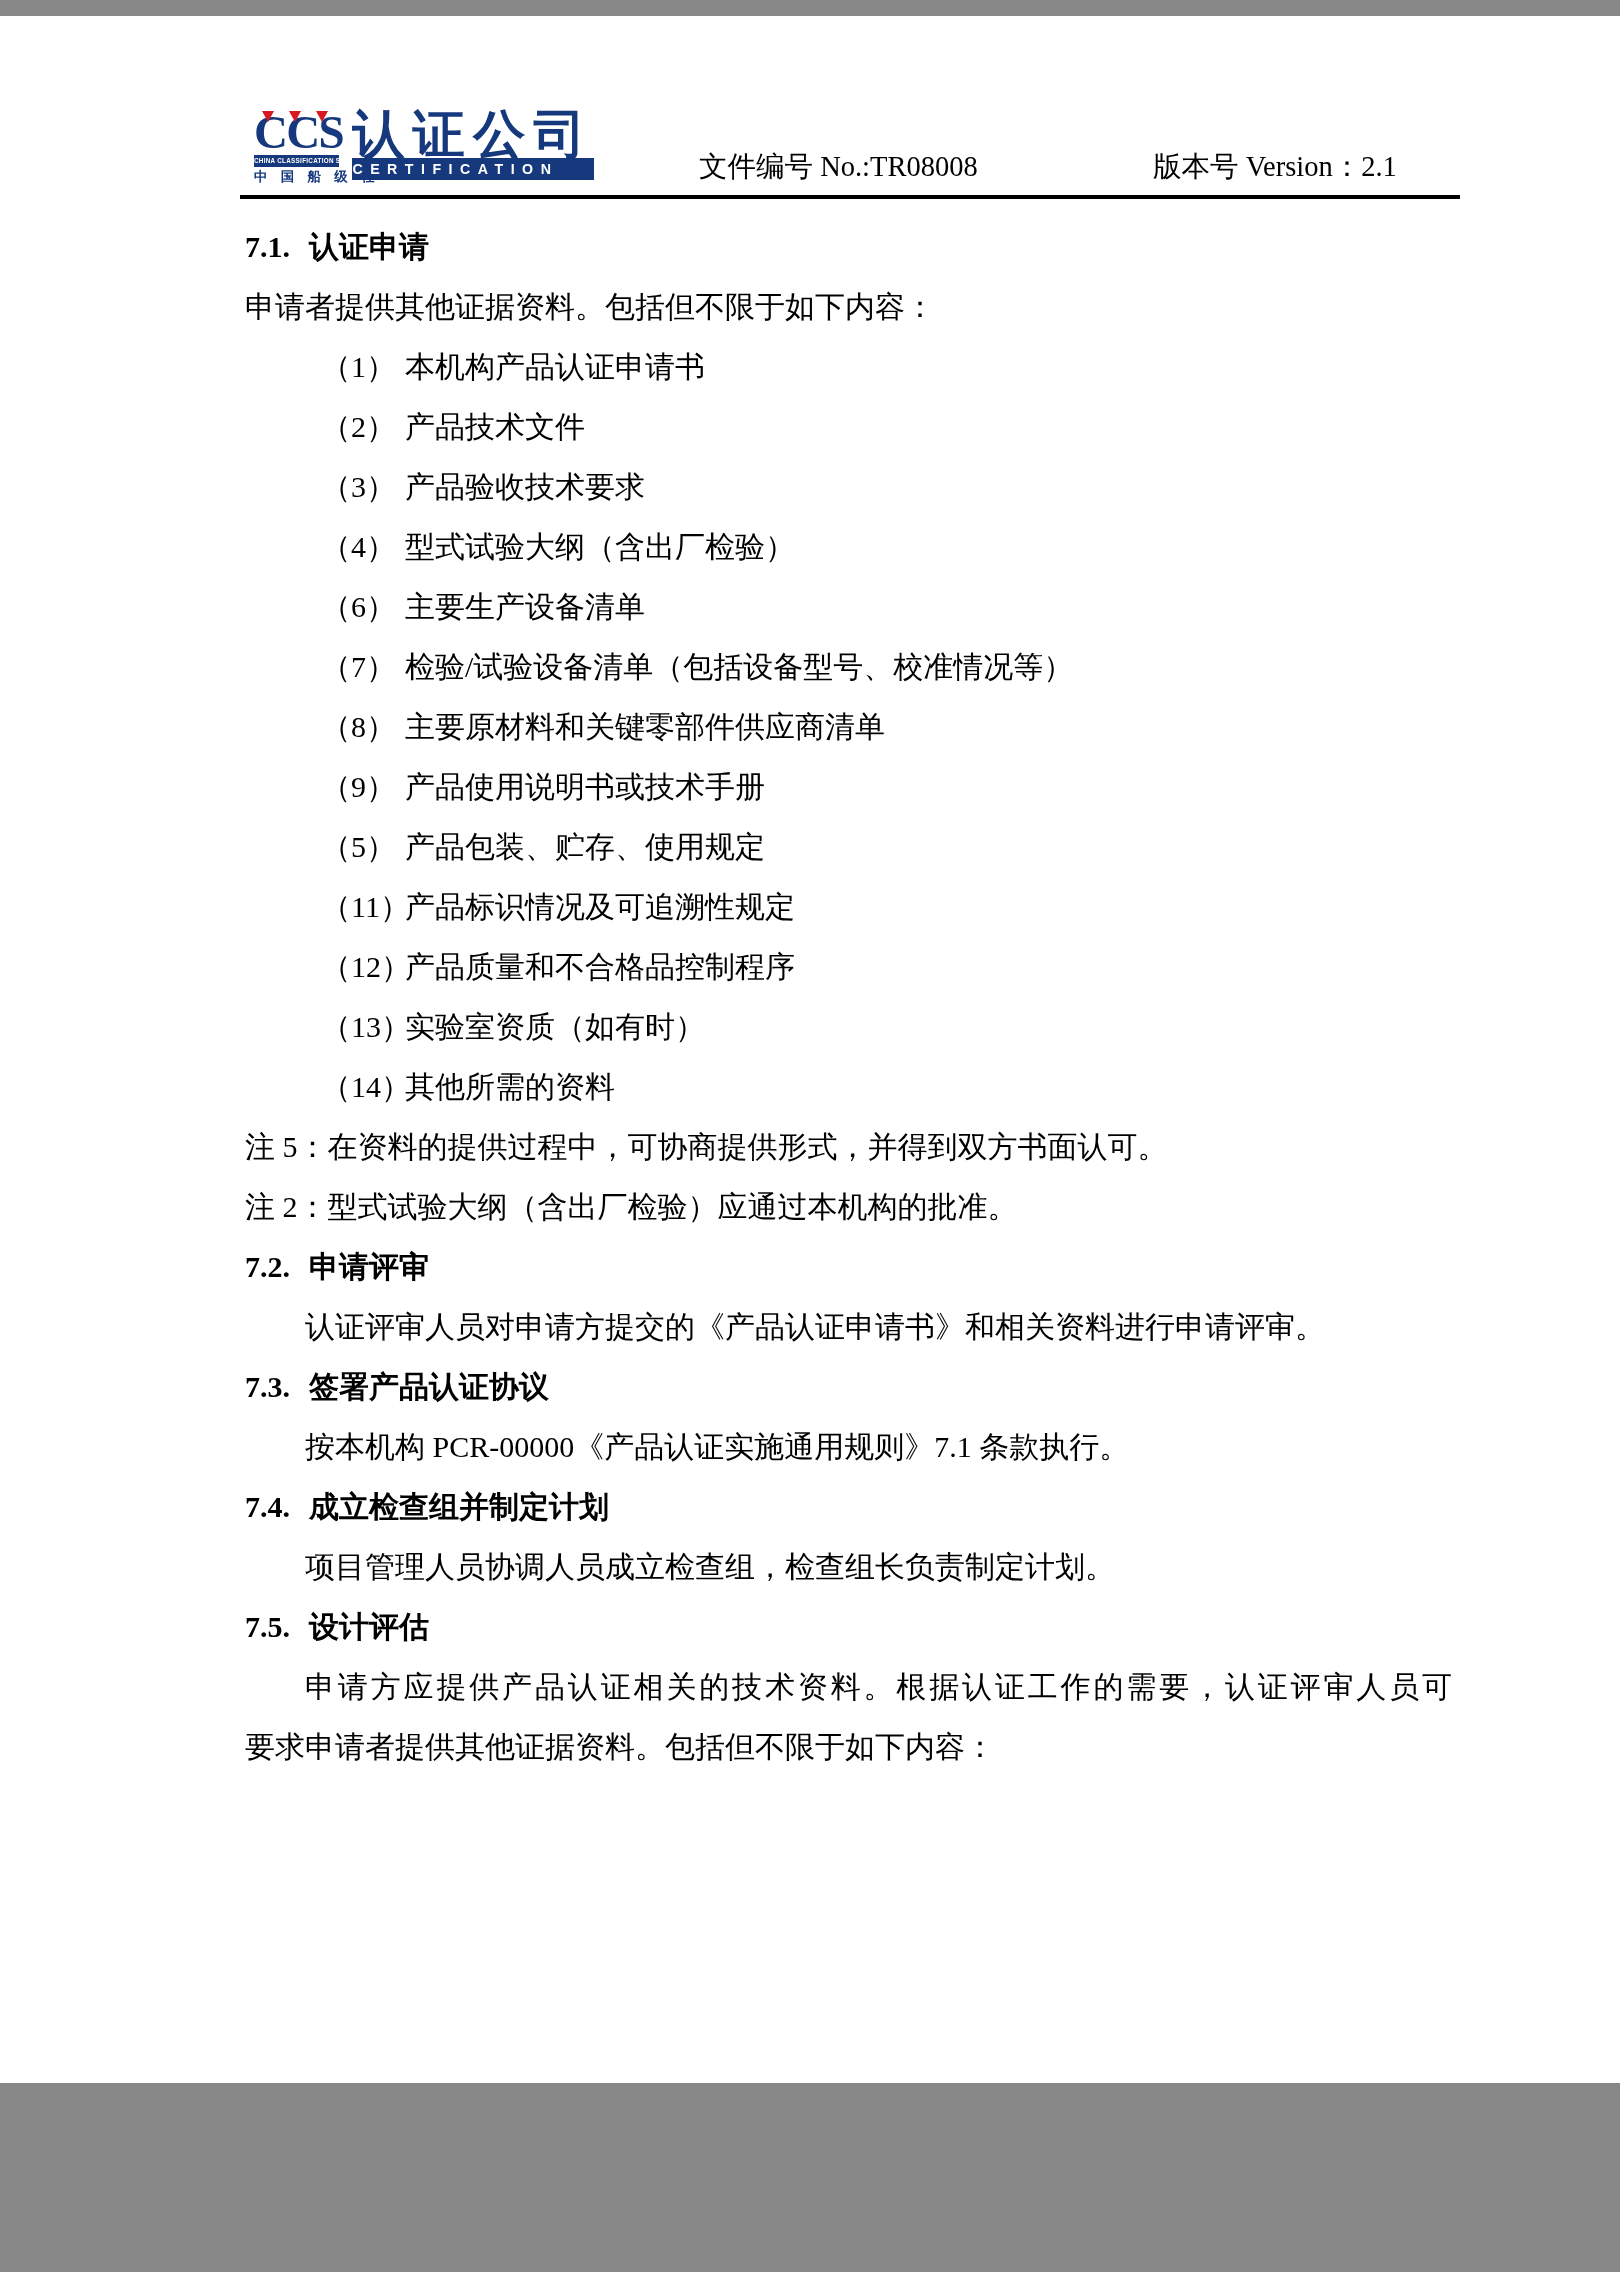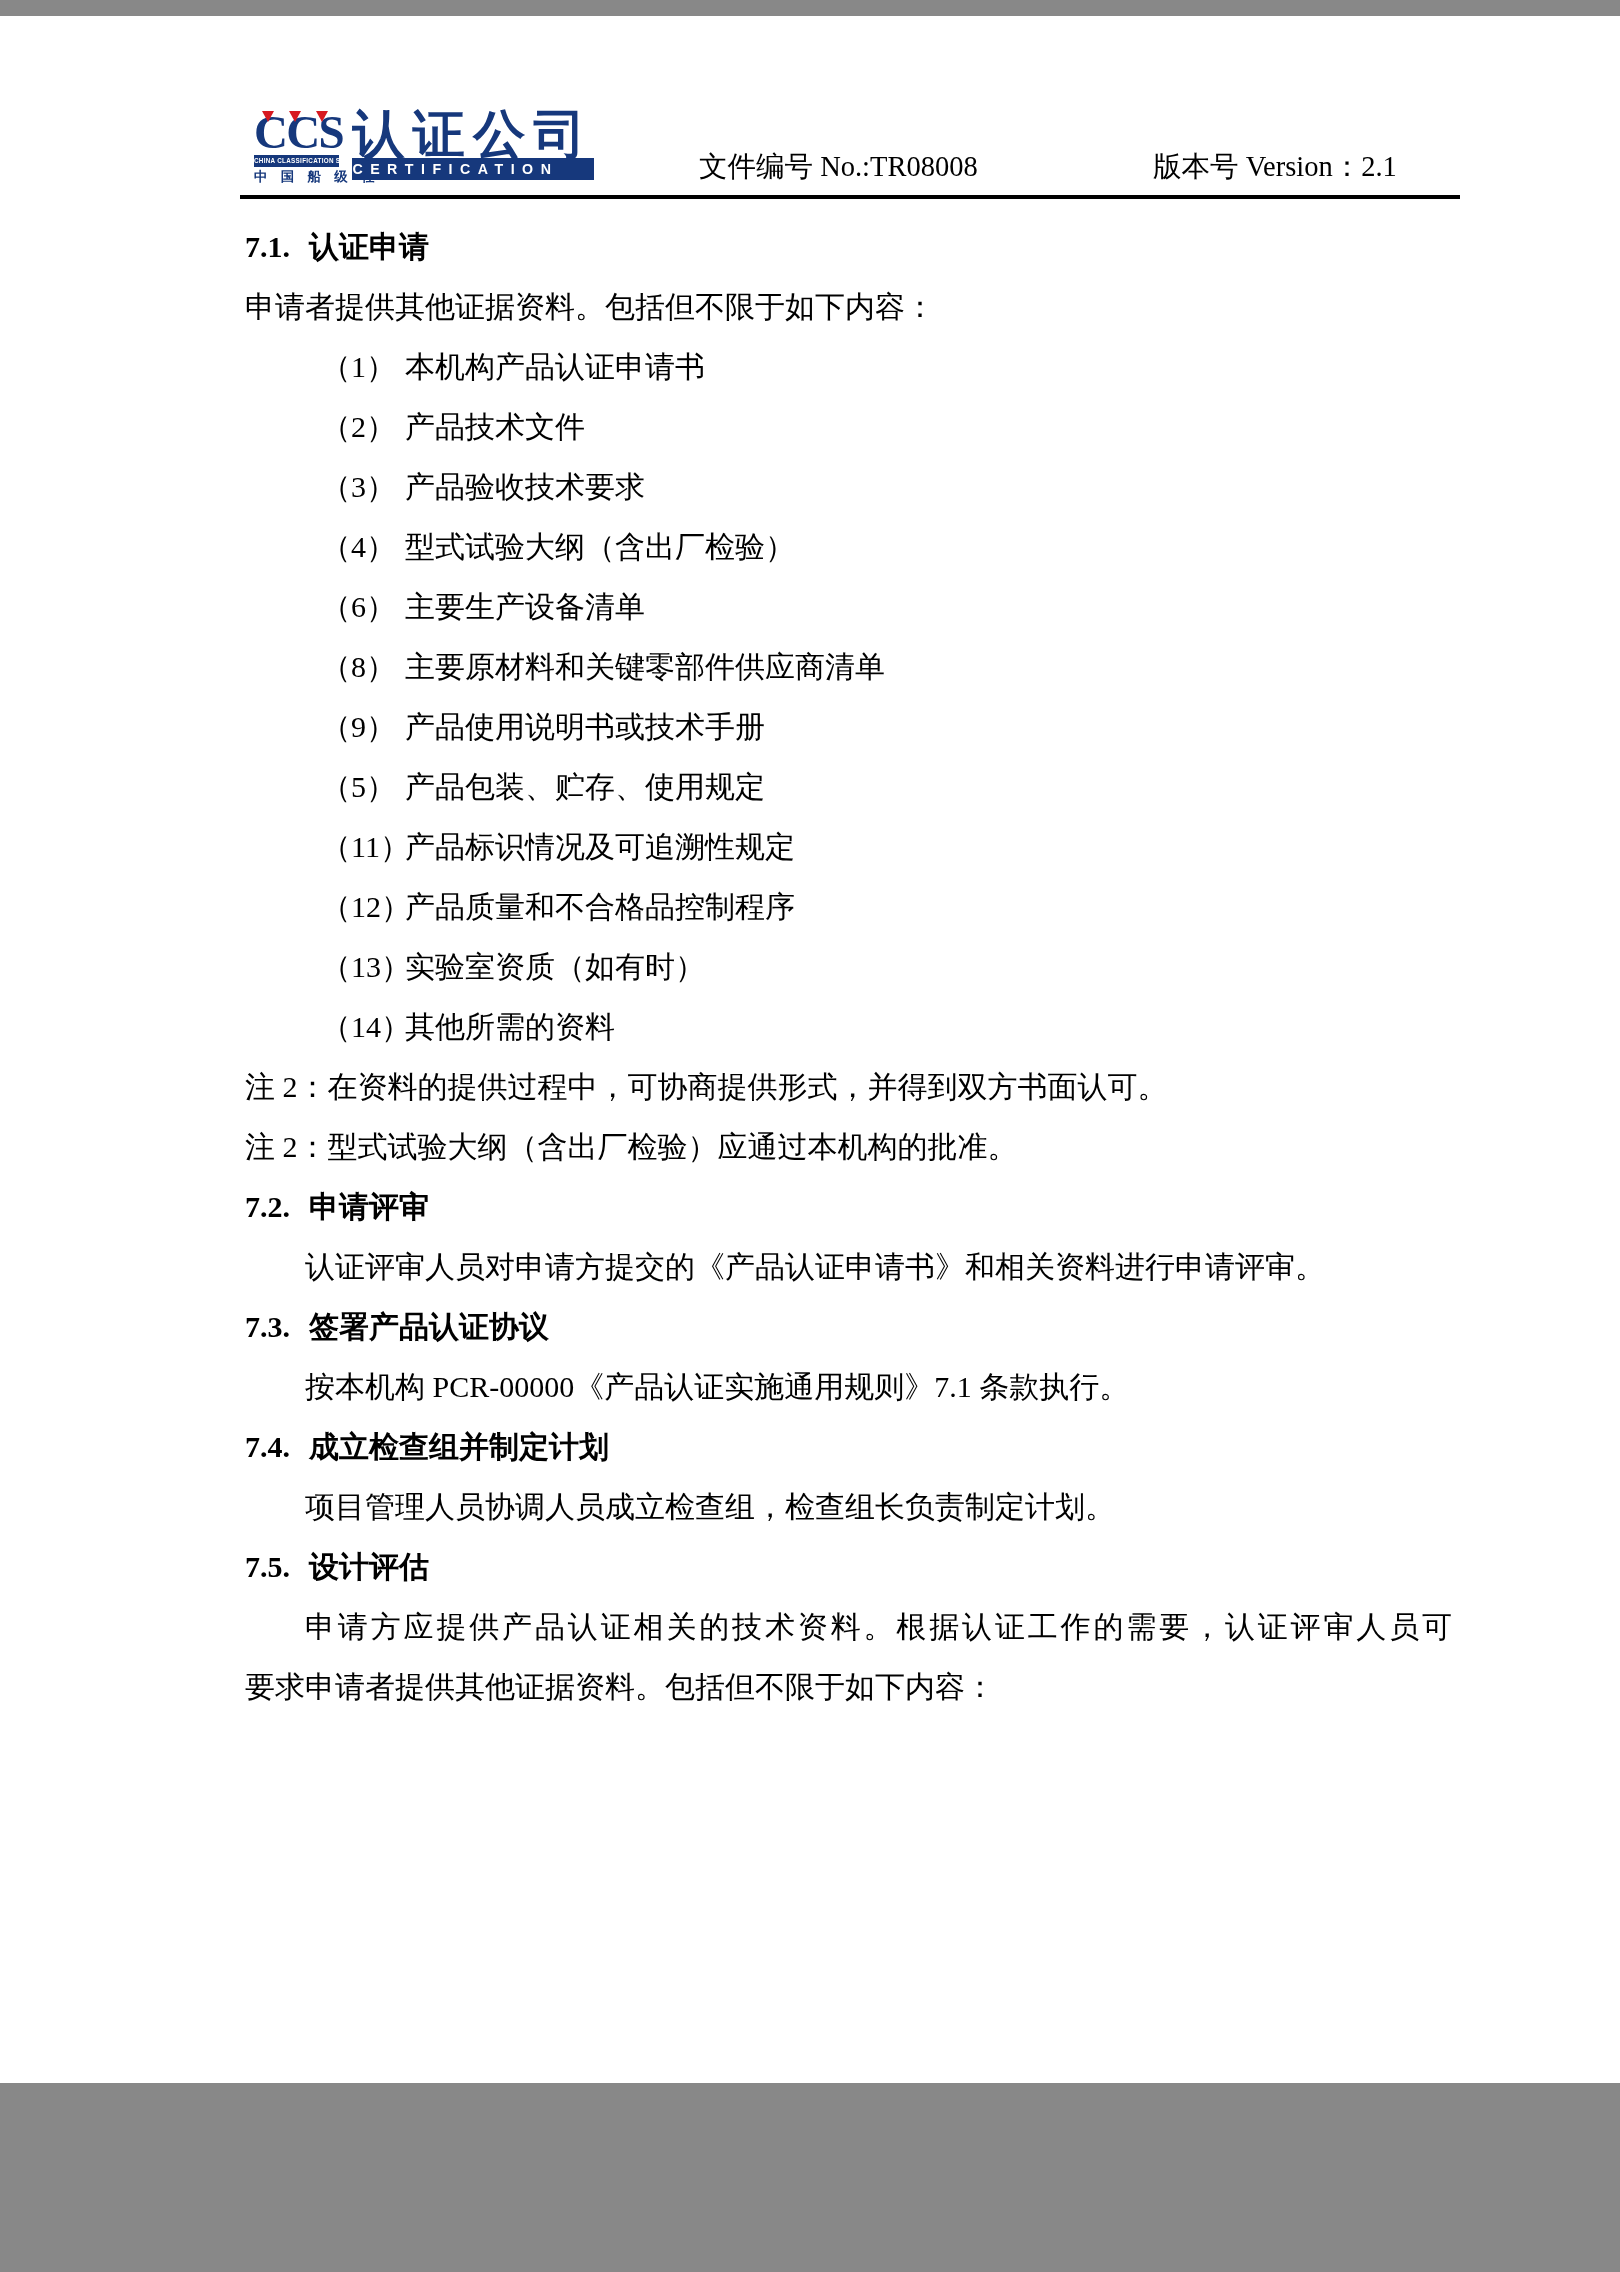--- a/index.html
+++ b/index.html
@@ -124,20 +124,23 @@
 
         <div class="item">
           <span class="inum">（4）</span><span>型式试验大纲（含出厂检验）</span>
         </div>
 
 
         <div class="item">
           <span class="inum">（6）</span><span>主要生产设备清单</span>
         </div>
 
+        <div class="item">
+          <span class="inum">（7）</span><span>检验/试验设备清单（包括设备型号、校准情况等）</span>
+        </div>
 
         <div class="item">
           <span class="inum">（8）</span><span>主要原材料和关键零部件供应商清单</span>
         </div>
 
         <div class="item">
           <span class="inum">（9）</span><span>产品使用说明书或技术手册</span>
         </div>
 
         <div class="item">
@@ -154,21 +157,21 @@
 
         <div class="item">
           <span class="inum">（13）</span><span>实验室资质（如有时）</span>
         </div>
 
         <div class="item">
           <span class="inum">（14）</span><span>其他所需的资料</span>
         </div>
       </div>
 
-    <div class="line">注 2：在资料的提供过程中，可协商提供形式，并得到双方书面认可。</div>
+    <div class="line">注 5：在资料的提供过程中，可协商提供形式，并得到双方书面认可。</div>
     <div class="line">注 2：型式试验大纲（含出厂检验）应通过本机构的批准。</div>
 
     <div class="heading">
       <span class="hnum">7.2.</span><span>申请评审</span>
     </div>
     <div class="line indent">认证评审人员对申请方提交的《产品认证申请书》和相关资料进行申请评审。</div>
 
     <div class="heading">
       <span class="hnum">7.3.</span><span>签署产品认证协议</span>
     </div>

